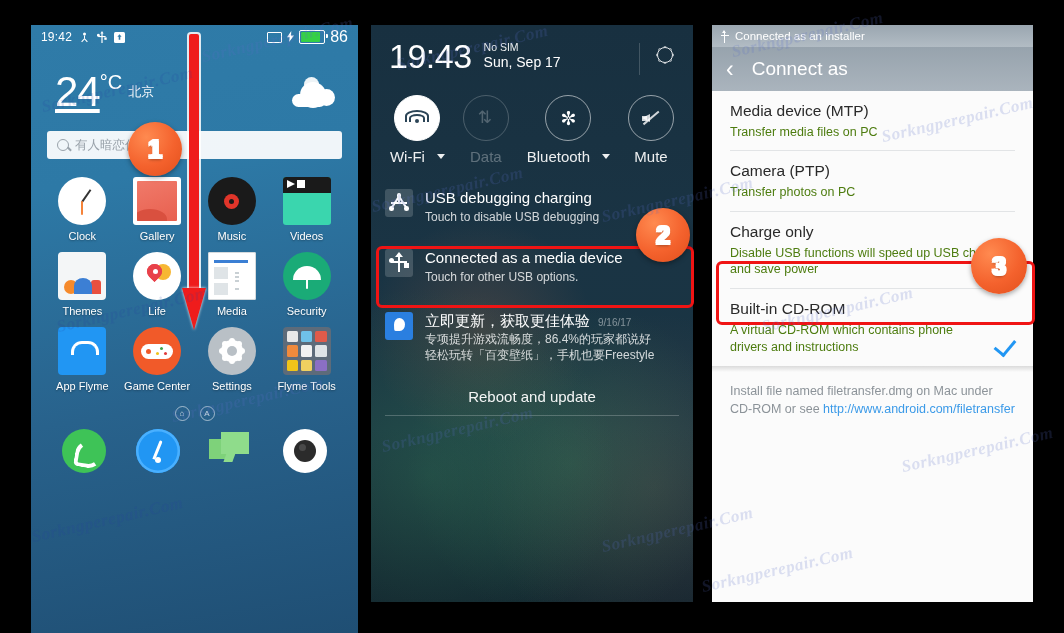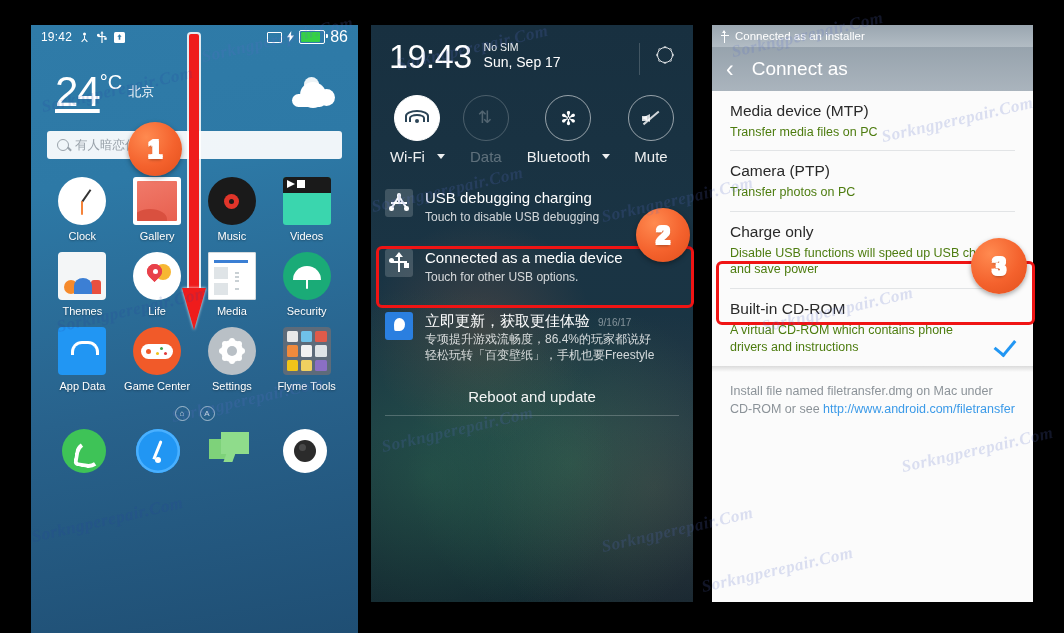--- a/index.html
+++ b/index.html
@@ -312,21 +312,21 @@
         <div class="ic ic-news"></div>
         <div class="lbl">Media</div>
       </div>
       <div class="app">
         <div class="ic ic-security"></div>
         <div class="lbl">Security</div>
       </div>
 
       <div class="app">
         <div class="ic ic-store"></div>
-        <div class="lbl">App Data</div>
+        <div class="lbl">App Flyme</div>
       </div>
       <div class="app">
         <div class="ic ic-game"></div>
         <div class="lbl">Game Center</div>
       </div>
       <div class="app">
         <div class="ic ic-settings"></div>
         <div class="lbl">Settings</div>
       </div>
       <div class="app">

